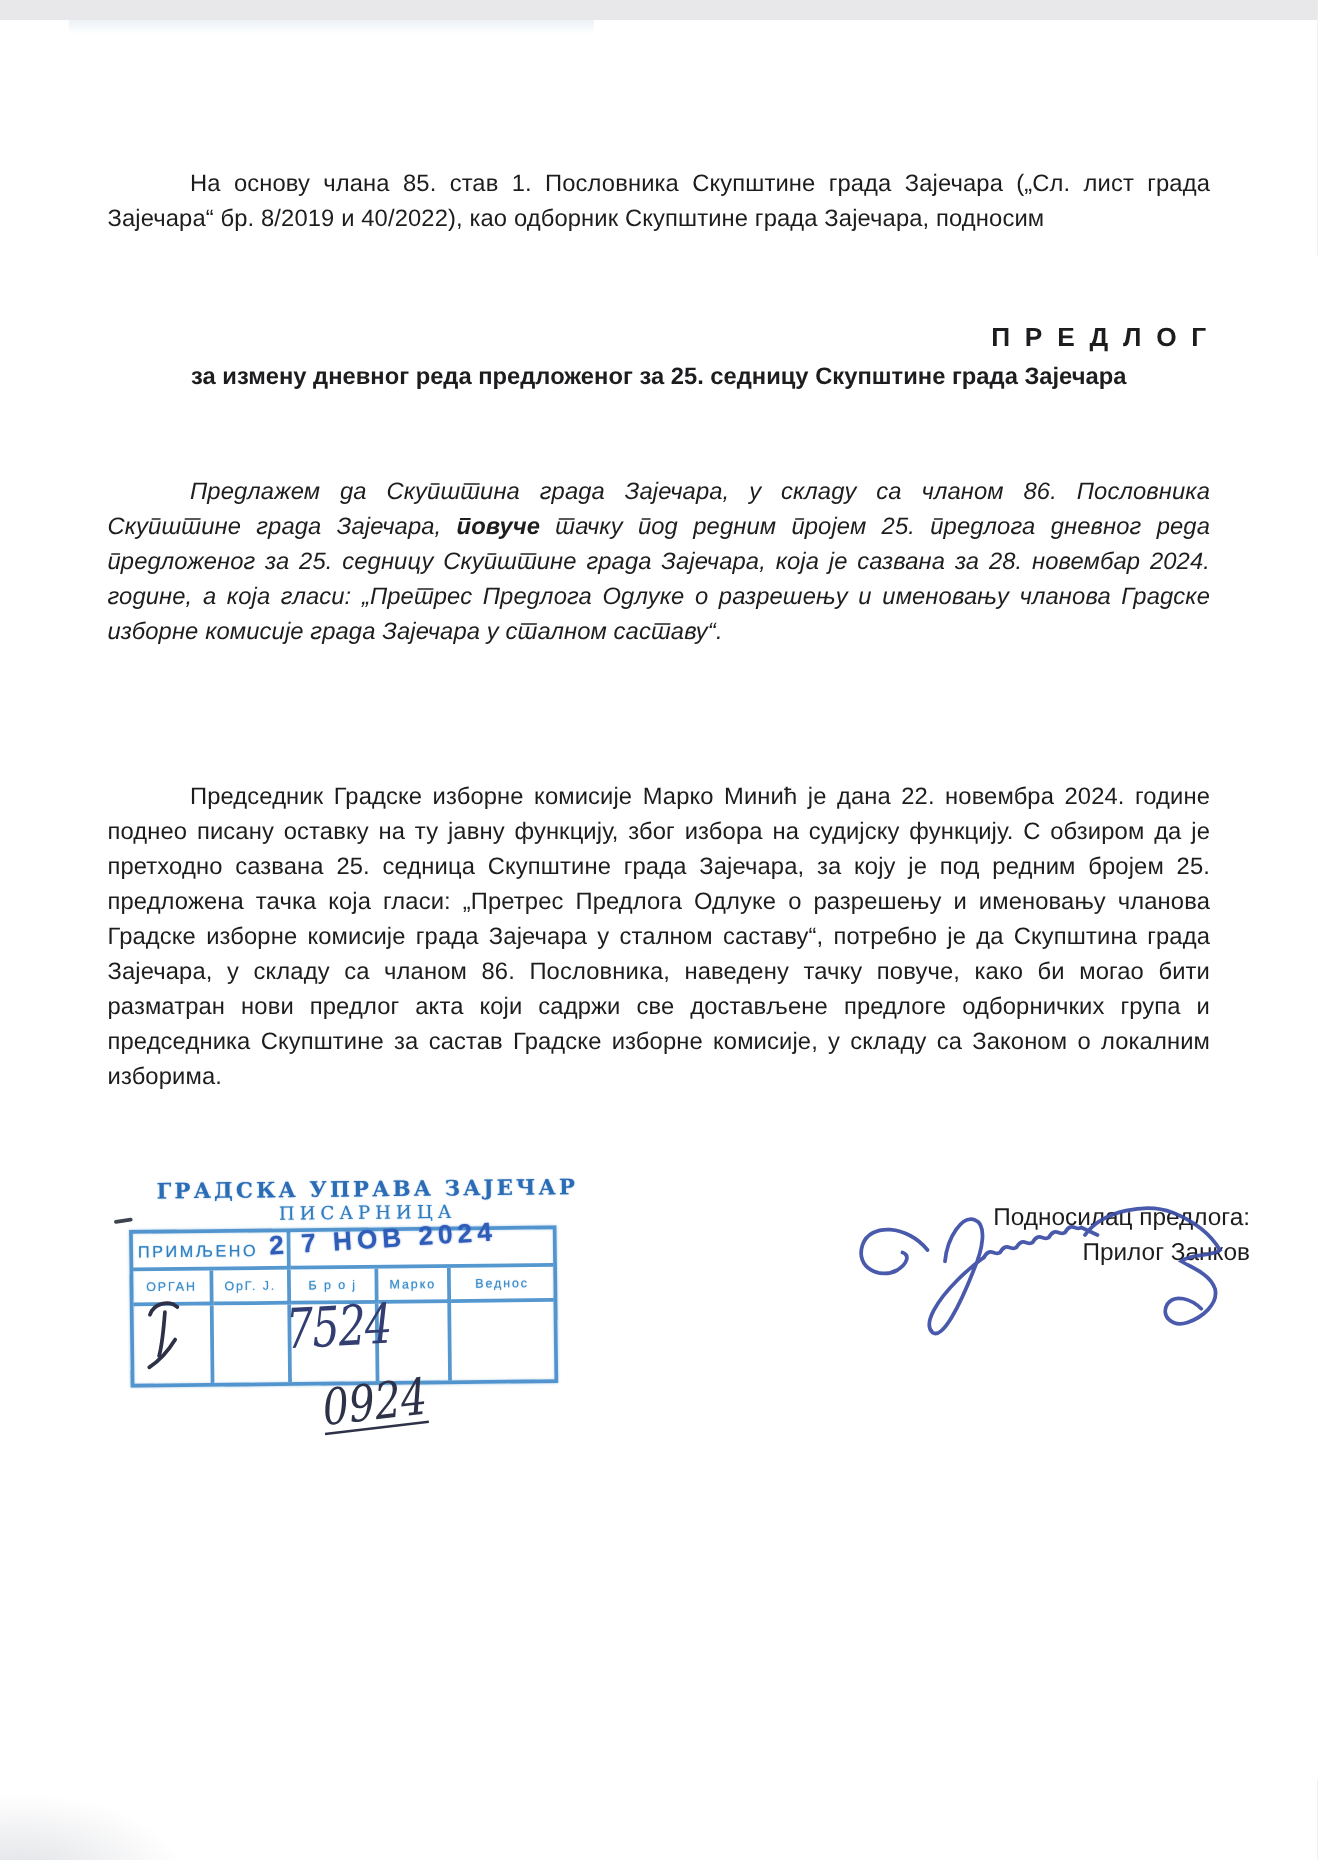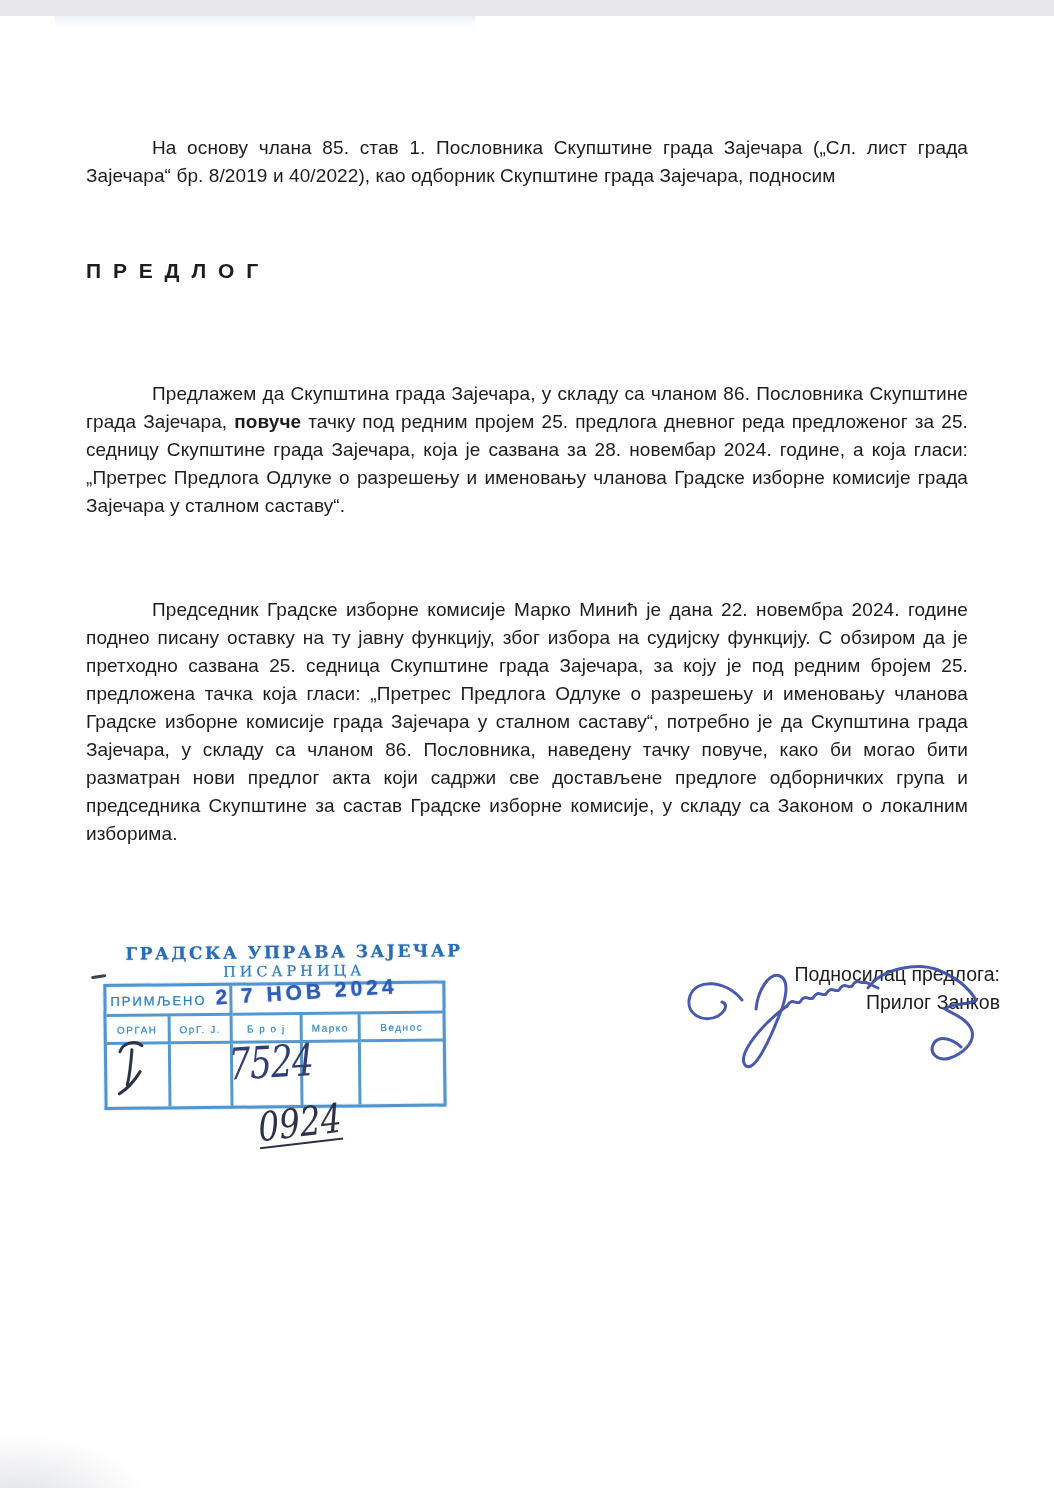--- a/index.html
+++ b/index.html
@@ -19,21 +19,21 @@
     background:radial-gradient(ellipse at 10% 100%, rgba(140,145,158,0.28), rgba(140,145,158,0) 70%);
   }
   .body-text {
     position:absolute; left:86px; width:882px;
     font-size:19px; line-height:28px; text-align:justify;
     margin:0; letter-spacing:0.1px;
   }
   .indent { text-indent:66px; }
   .doc-title {
     position:absolute; left:86px; width:882px; top:243px;
-    text-align:left; font-weight:bold; font-size:21px; letter-spacing:3px;
+    text-align:right; font-weight:bold; font-size:21px; letter-spacing:3px;
   }
   .doc-subtitle {
     position:absolute; left:86px; width:882px; top:272px;
     text-align:center; font-weight:bold; font-size:19px; line-height:28px;
   }
   .section-heading {
     position:absolute; left:86px; width:882px; top:539px;
     text-align:center; font-weight:bold; font-size:19px; letter-spacing:1px;
   }
   .submitter {
@@ -110,29 +110,29 @@
   <div class="scan-artifact-top"></div>
   <div class="scan-artifact-corner"></div>
 
   <p class="body-text indent" style="top:118px;">
     <span>На основу члана 85. став 1. Пословника Скупштине града Зајечара („Сл. лист града Зајечара“ бр. 8/2019 и 40/2022), као одборник Скупштине града Зајечара, подносим</span>
   </p>
 
   <div class="doc-title">П Р Е Д Л О Г</div>
 
   <div class="doc-subtitle">
-    <br>
+    <span>за измену дневног реда предложеног за 25. седницу Скупштине града Зајечара</span><br>
   </div>
 
-  <p class="body-text indent" style="top:364px;">
+  <p class="body-text indent" style="top:364px;font-style:italic;">
     <span>Предлажем да Скупштина града Зајечара, у складу са чланом 86. Пословника Скупштине града Зајечара, </span><b>повуче</b><span> тачку под редним пројем 25. предлога дневног реда предложеног за 25. седницу Скупштине града Зајечара, која је сазвана за 28. новембар 2024. године, а која гласи: „Претрес Предлога Одлуке о разрешењу и именовању чланова Градске изборне комисије града Зајечара у сталном саставу“.</span>
   </p>
 
 
-  <p class="body-text indent" style="top:580px;">
+  <p class="body-text indent" style="top:608px;">
     <span>Председник Градске изборне комисије Марко Минић је дана 22. новембра 2024. године поднео писану оставку на ту јавну функцију, због избора на судијску функцију. С обзиром да је претходно сазвана 25. седница Скупштине града Зајечара, за коју је под редним бројем 25. предложена тачка која гласи: „Претрес Предлога Одлуке о разрешењу и именовању чланова Градске изборне комисије града Зајечара у сталном саставу“, потребно је да Скупштина града Зајечара, у складу са чланом 86. Пословника, наведену тачку повуче, како би могао бити разматран нови предлог акта који садржи све достављене предлоге одборничких група и председника Скупштине за састав Градске изборне комисије, у складу са Законом о локалним изборима.</span>
   </p>
 
   <div class="submitter">
     <span>Подносилац предлога:</span><br>
     <span>Прилог Занков</span>
   </div>
 
   <svg class="signature-svg" width="340" height="140" viewBox="0 0 340 140">
     <g fill="none" stroke="#3c4ea6" stroke-width="3" stroke-linecap="round" opacity="0.93">

